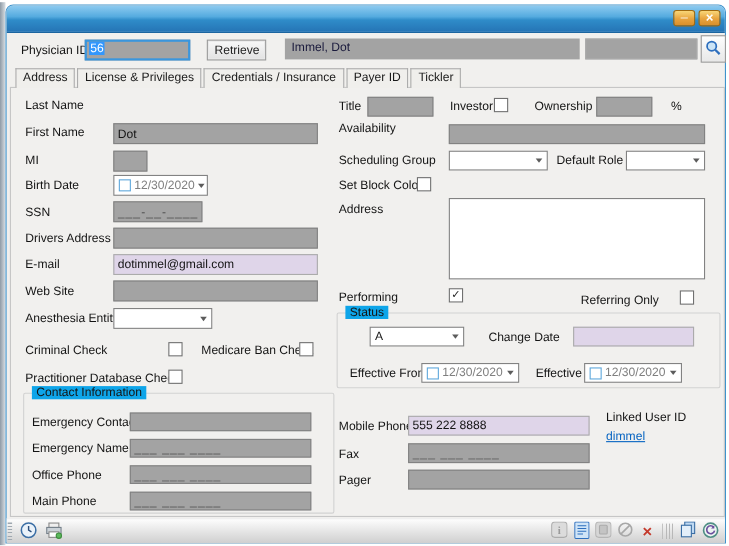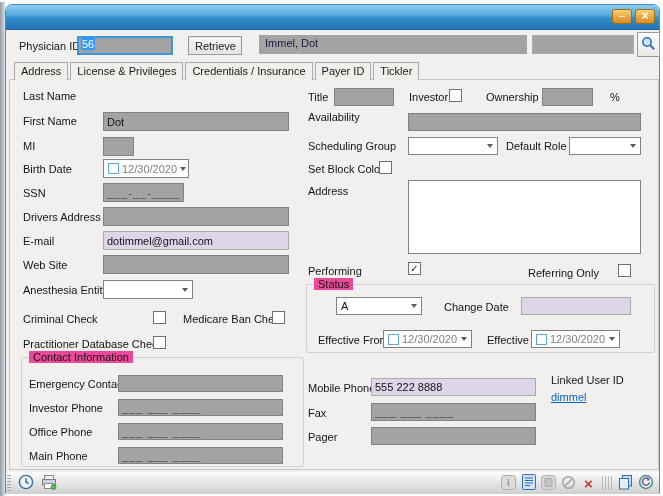--- a/index.html
+++ b/index.html
@@ -28,21 +28,21 @@
        font-size:11px;color:#222;cursor:pointer;}
   .combo,.dtp{position:absolute;background:#fff;border:1px solid #828282;box-sizing:border-box;height:19px;
        display:flex;align-items:center;gap:3px;padding:0 4px;}
   .chev{width:0;height:0;border-left:3px solid transparent;border-right:3px solid transparent;border-top:4px solid #5c5c5c;margin-left:auto;}
   .dtp-text{color:#7f7f7f;}
   .combo-text{color:#141414;}
   .cb{position:absolute;width:13px;height:13px;border:1px solid #707070;background:#fff;box-sizing:border-box;
       text-align:center;line-height:11px;font-size:10px;color:#222;cursor:pointer;}
   .cb-sm{position:static;width:11px;height:11px;border:1px solid #5FA8DC;flex:none;cursor:pointer;}
   .grp{position:absolute;border:1px solid #D2D2D2;border-radius:2px;box-sizing:border-box;}
-  .grp-title{position:absolute;top:-7px;left:7px;background:#ec4899;padding:0 4px;color:#141414;}
+  .grp-title{position:absolute;top:-7px;left:7px;background:#0ea5e9;padding:0 4px;color:#141414;}
   .link{color:#0563C1;text-decoration:underline;cursor:pointer;}
   .ta{position:absolute;background:#fff;border:1px solid #828282;box-sizing:border-box;resize:none;
       font-family:"Liberation Sans",sans-serif;font-size:11px;}
   
   .tabbar{position:absolute;left:8px;top:54px;height:21px;display:flex;align-items:flex-end;z-index:3;}
   .tab{height:18px;box-sizing:border-box;border:1px solid #ACACAC;border-bottom:none;background:#F0EFEC;
        padding:2px 6px 0 6px;margin-right:2px;white-space:nowrap;cursor:pointer;color:#1a1a1a;}
   .tab.active{height:21px;background:#F6F5F3;padding-top:4px;border-color:#9A9A9A;}
   .tabpage{position:absolute;left:3px;top:74px;width:648px;height:389px;border:1px solid #C6C6C6;background:#F1F0EE;z-index:1;}
   .fields{position:absolute;left:0;top:0;right:0;bottom:0;z-index:2;}
@@ -136,21 +136,21 @@
       <span class="cb" style="left:266px;top:306px"></span>
 
       <div class="lbl" style="left:17px;top:333px">Practitioner Database Check</div>
       <span class="cb" style="left:147px;top:331px"></span>
 
       <div class="grp" style="left:15px;top:352px;width:283px;height:110px">
         <span class="grp-title">Contact Information</span>
       </div>
       <div class="lbl" style="left:23px;top:373px">Emergency Contact</div>
       <input class="inp" style="left: 112px; top: 370px; width: 165px; height: 17px;">
-      <div class="lbl" style="left:23px;top:397px">Investor Phone</div>
+      <div class="lbl" style="left:23px;top:397px">Emergency Name</div>
       <input class="inp mask" style="left: 112px; top: 394px; width: 165px; height: 17px;" value="___ ___ ____">
       <div class="lbl" style="left:23px;top:421px">Office Phone</div>
       <input class="inp mask" style="left: 112px; top: 418px; width: 165px; height: 17px;" value="___ ___ ____">
       <div class="lbl" style="left:23px;top:445px">Main Phone</div>
       <input class="inp mask" style="left: 112px; top: 442px; width: 165px; height: 17px;" value="___ ___ ____">
 
       <div class="lbl" style="left:302px;top:86px">Title</div>
       <input class="inp" style="left: 328px; top: 83px; width: 60px; height: 18px;">
       <div class="lbl" style="left:403px;top:86px">Investor</div>
       <span class="cb" style="left:443px;top:84px"></span>

